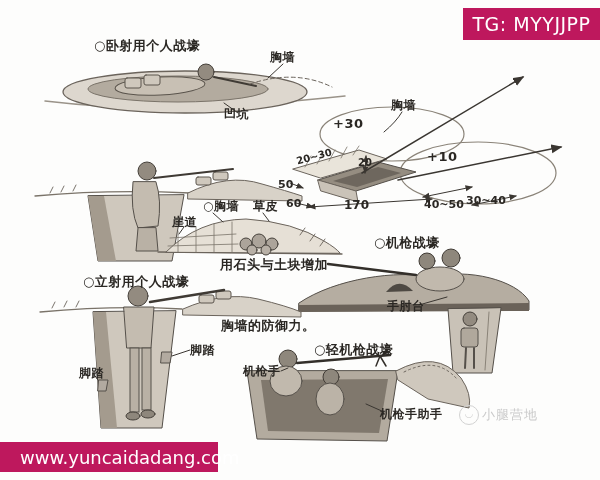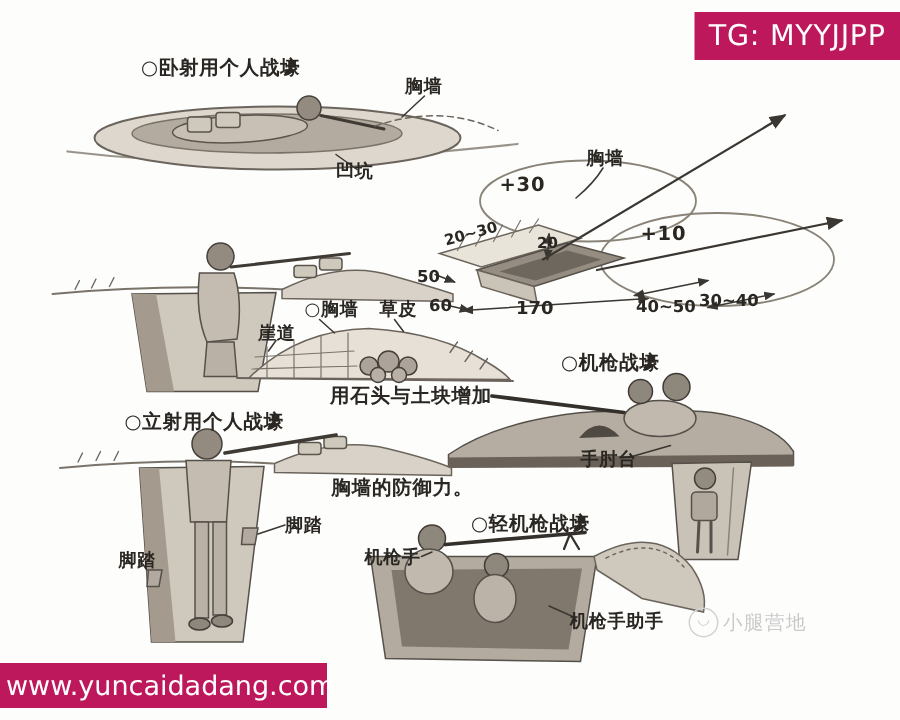--- a/index.html
+++ b/index.html
@@ -6,21 +6,21 @@
   #page{position:relative;width:600px;height:480px;background:#fdfdfc;overflow:hidden;
         font-family:"DejaVu Sans",sans-serif;}
   svg{position:absolute;left:0;top:0;}
   .lbl{position:absolute;color:#2a2723;font-weight:bold;white-space:nowrap;
        line-height:1.1;font-size:12px;letter-spacing:0.5px;}
   .lbl.big{font-size:13px;}
   .lbl.num{font-weight:bold;letter-spacing:0;font-size:11px;}
   .bar{position:absolute;background:#be185d;color:#fff;display:flex;align-items:center;}
   #badge{right:0;top:8px;width:137px;height:32px;justify-content:center;
          font-size:19px;letter-spacing:0.5px;}
-  #footer-bar{left:0;top:442px;width:218px;height:30px;padding-left:4px;
+  #footer-bar{left:0;top:442px;width:218px;height:30px;padding-left:20px;
          box-sizing:border-box;font-size:18px;}
   #watermark{position:absolute;left:482px;top:406px;color:#c9c9c9;font-size:13px;
          letter-spacing:1px;}
   #watermark-icon{position:absolute;left:459px;top:405px;width:18px;height:18px;
          border:1.5px solid #d2d2d2;border-radius:50%;color:#d2d2d2;font-size:10px;
          text-align:center;line-height:16px;}
 </style>
 </head>
 <body>
 

